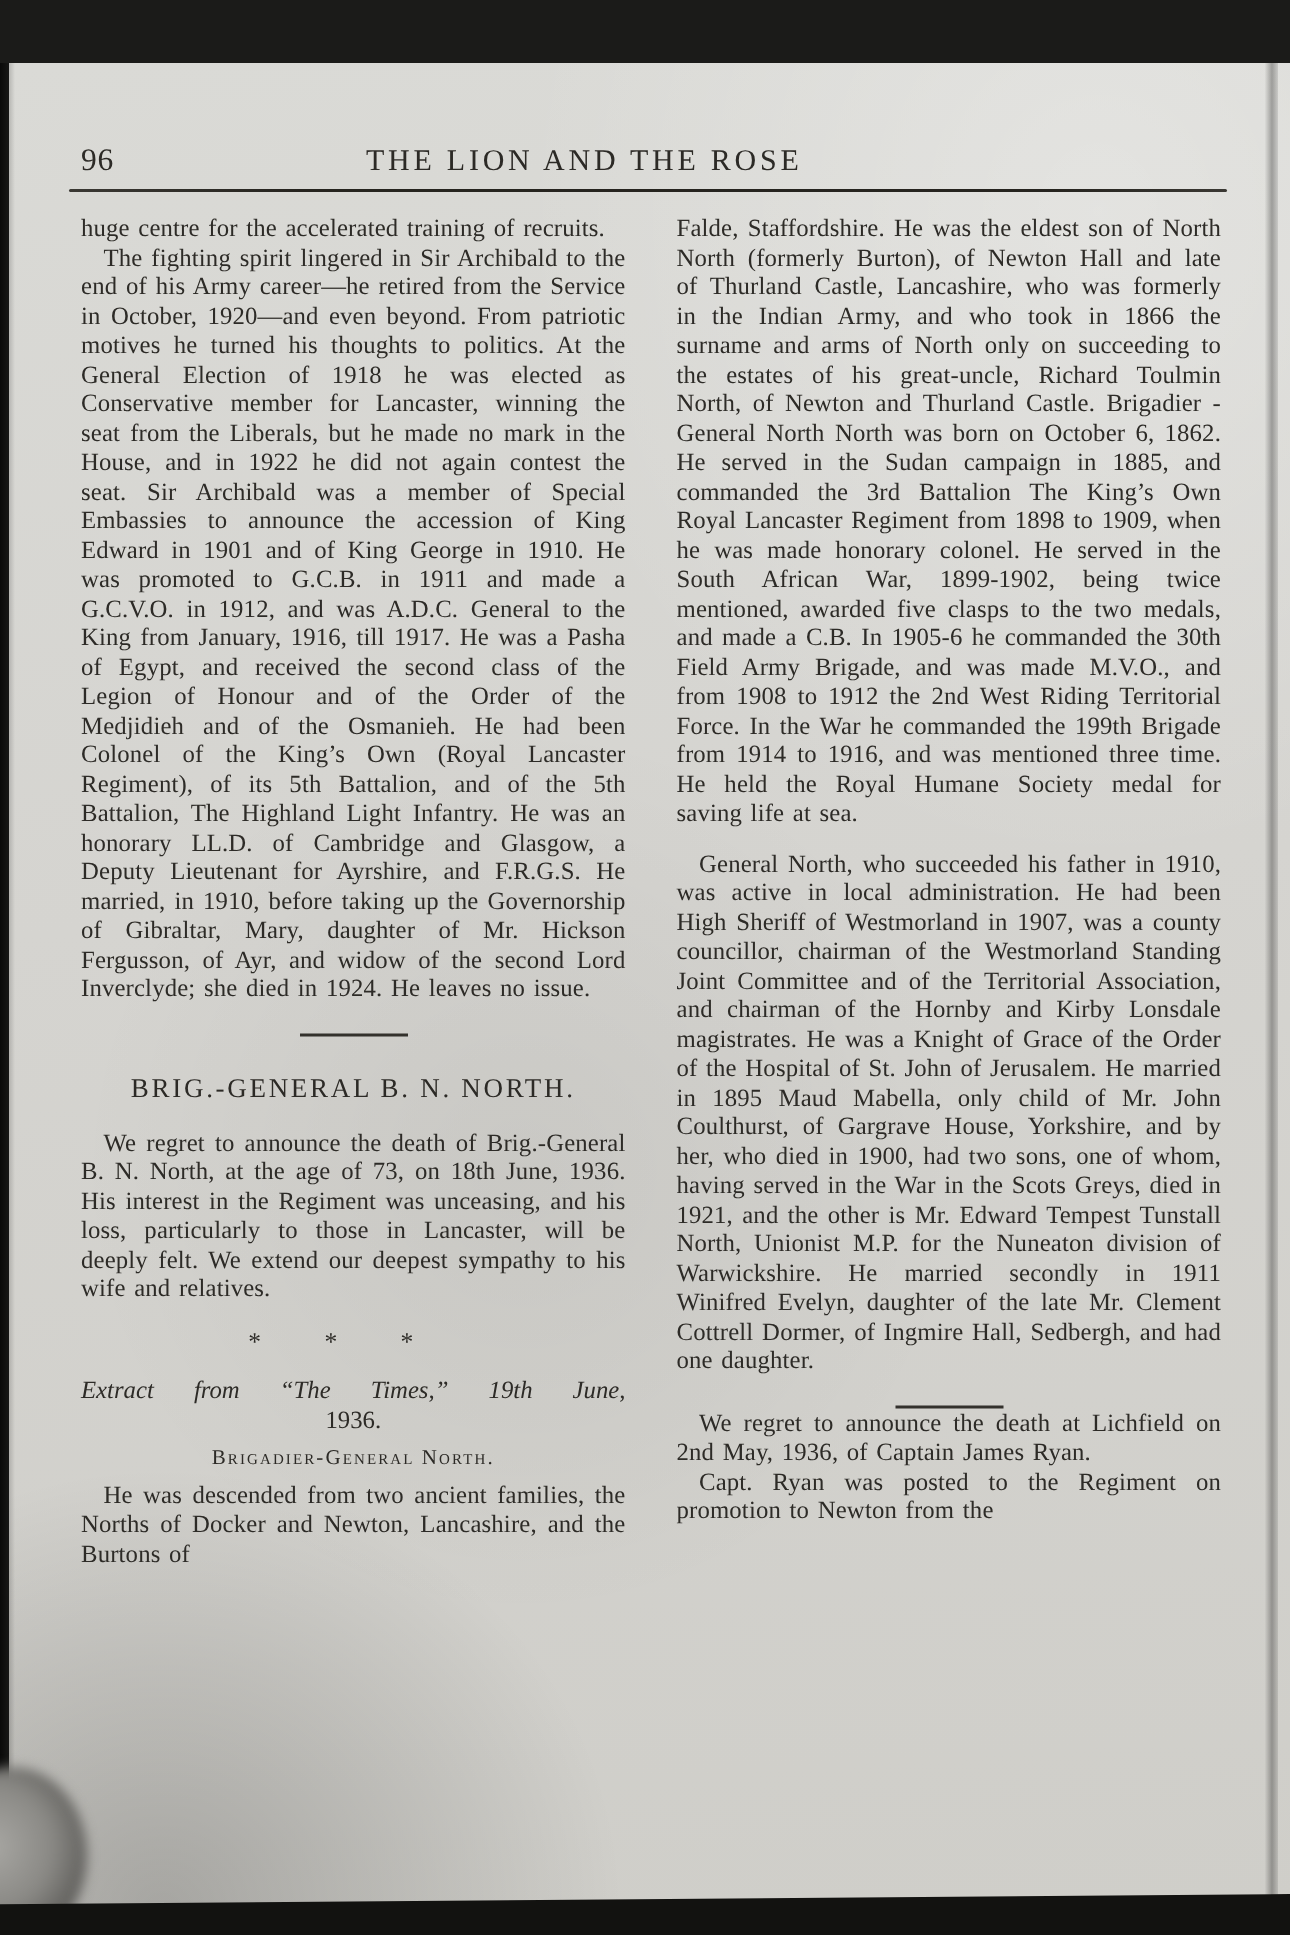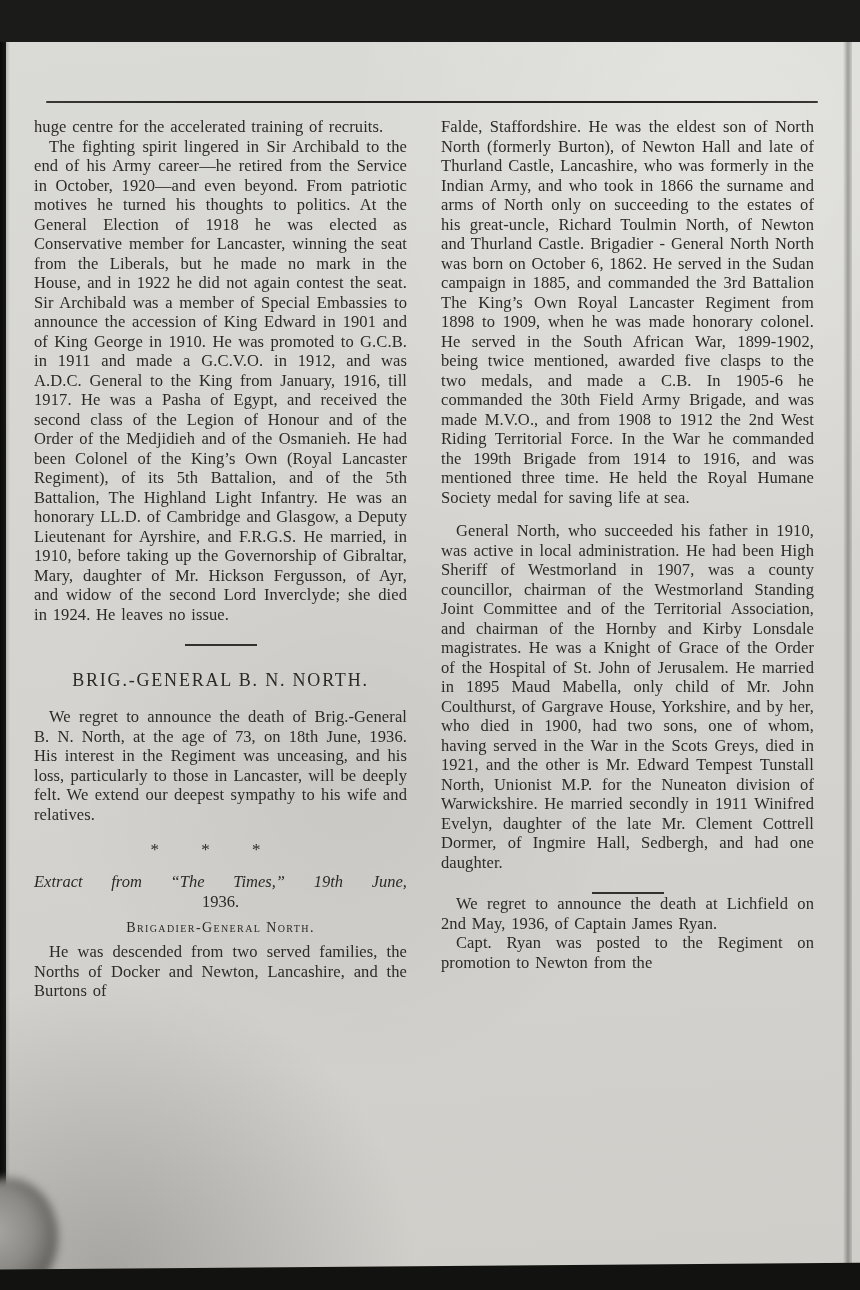--- a/index.html
+++ b/index.html
@@ -69,21 +69,21 @@
   .header-rule {
     margin:7px 2px 0 -8px;
     height:2px;
     background:linear-gradient(90deg, #3a3833, #26241f 20%, #26241f 85%, #3a3833);
     border-radius:1px;
   }
   
   .columns {
     display:flex;
     gap:34px;
-    padding:14px 46px 0 28px;
+    padding:14px 46px 0 48px;
     justify-content:flex-end;
   }
   .col { flex:1; min-width:0; }
   .col p {
     font-size:16.5px;
     line-height:19.5px;
     text-align:justify;
     letter-spacing:0.1px;
     word-spacing:1.5px;
     color:#2d2b27;
@@ -130,20 +130,24 @@
   }
   .mt { margin-top:14px; }
 </style>
 </head>
 <body>
 
 <div class="photo">
   <div class="paper">
 
     <div class="page-header">
+      <div class="header-row">
+        <div class="page-number">96</div>
+        <div class="journal-title">THE LION AND THE ROSE</div>
+      </div>
       <div class="header-rule"></div>
     </div>
 
     <div class="columns">
 
       <div class="col">
         <p>huge centre for the accelerated training of recruits.</p>
         <p class="indent">The fighting spirit lingered in Sir Archibald to the end of his Army career—he retired from the Service in October, 1920—and even beyond.  From patriotic motives he turned his thoughts to politics. At the General Election of 1918 he was elected as Conservative member for Lancaster, winning the seat from the Liberals, but he made no mark in the House, and in 1922 he did not again contest the seat.  Sir Archibald was a member of Special Embassies to announce the accession of King Edward in 1901 and of King George in 1910.  He was promoted to G.C.B. in 1911 and made a G.C.V.O. in 1912, and was A.D.C. General to the King from January, 1916, till 1917.  He was a Pasha of Egypt, and received the second class of the Legion of Honour and of the Order of the Medjidieh and of the Osmanieh. He had been Colonel of the King’s Own (Royal Lancaster Regiment), of its 5th Battalion, and of the 5th Battalion, The Highland Light Infantry.  He was an honorary LL.D. of Cambridge and Glasgow, a Deputy Lieutenant for Ayrshire, and F.R.G.S.  He married, in 1910, before taking up the Governorship of Gibraltar, Mary, daughter of Mr. Hickson Fergusson, of Ayr, and widow of the second Lord Inverclyde; she died in 1924.  He leaves no issue.</p>
 
         <div class="section-separator"></div>
@@ -151,21 +155,21 @@
         <p class="indent">We regret to announce the death of Brig.-General B. N. North, at the age of 73, on 18th June, 1936.  His interest in the Regiment was unceasing, and his loss, particularly to those in Lancaster, will be deeply felt.  We extend our deepest sympathy to his wife and relatives.</p>
 
         <div class="asterisk-divider">* * *</div>
 
         <div class="extract-citation">
           <span class="extract-line1">Extract from “The Times,” 19th June,</span>
           <span class="extract-line2">1936.</span>
         </div>
 
         <h3 class="sub-heading">Brigadier-General North.</h3>
-        <p class="indent">He was descended from two served families, the Norths of Docker and Newton, Lancashire, and the Burtons of</p>
+        <p class="indent">He was descended from two ancient families, the Norths of Docker and Newton, Lancashire, and the Burtons of</p>
       </div>
 
       <div class="col">
         <p>Falde, Staffordshire.  He was the eldest son of North North (formerly Burton), of Newton Hall and late of Thurland Castle, Lancashire, who was formerly in the Indian Army, and who took in 1866 the surname and arms of North only on succeeding to the estates of his great-uncle, Richard Toulmin North, of Newton and Thurland Castle.  Brigadier - General North North was born on October 6, 1862.  He served in the Sudan campaign in 1885, and commanded the 3rd Battalion The King’s Own Royal Lancaster Regiment from 1898 to 1909, when he was made honorary colonel.  He served in the South African War, 1899-1902, being twice mentioned, awarded five clasps to the two medals, and made a C.B.  In 1905-6 he commanded the 30th Field Army Brigade, and was made M.V.O., and from 1908 to 1912 the 2nd West Riding Territorial Force.  In the War he commanded the 199th Brigade from 1914 to 1916, and was mentioned three time.  He held the Royal Humane Society medal for saving life at sea.</p>
         <p class="indent mt">General North, who succeeded his father in 1910, was active in local administration.  He had been High Sheriff of Westmorland in 1907, was a county councillor, chairman of the Westmorland Standing Joint Committee and of the Territorial Association, and chairman of the Hornby and Kirby Lonsdale magistrates.  He was a Knight of Grace of the Order of the Hospital of St. John of Jerusalem.  He married in 1895 Maud Mabella, only child of Mr. John Coulthurst, of Gargrave House, Yorkshire, and by her, who died in 1900, had two sons, one of whom, having served in the War in the Scots Greys, died in 1921, and the other is Mr. Edward Tempest Tunstall North, Unionist M.P. for the Nuneaton division of Warwickshire.  He married secondly in 1911 Winifred Evelyn, daughter of the late Mr. Clement Cottrell Dormer, of Ingmire Hall, Sedbergh, and had one daughter.</p>
 
         <div class="section-separator"></div>
         <p class="indent">We regret to announce the death at Lichfield on 2nd May, 1936, of Captain James Ryan.</p>
         <p class="indent">Capt. Ryan was posted to the Regiment on promotion to Newton from the</p>
       </div>

